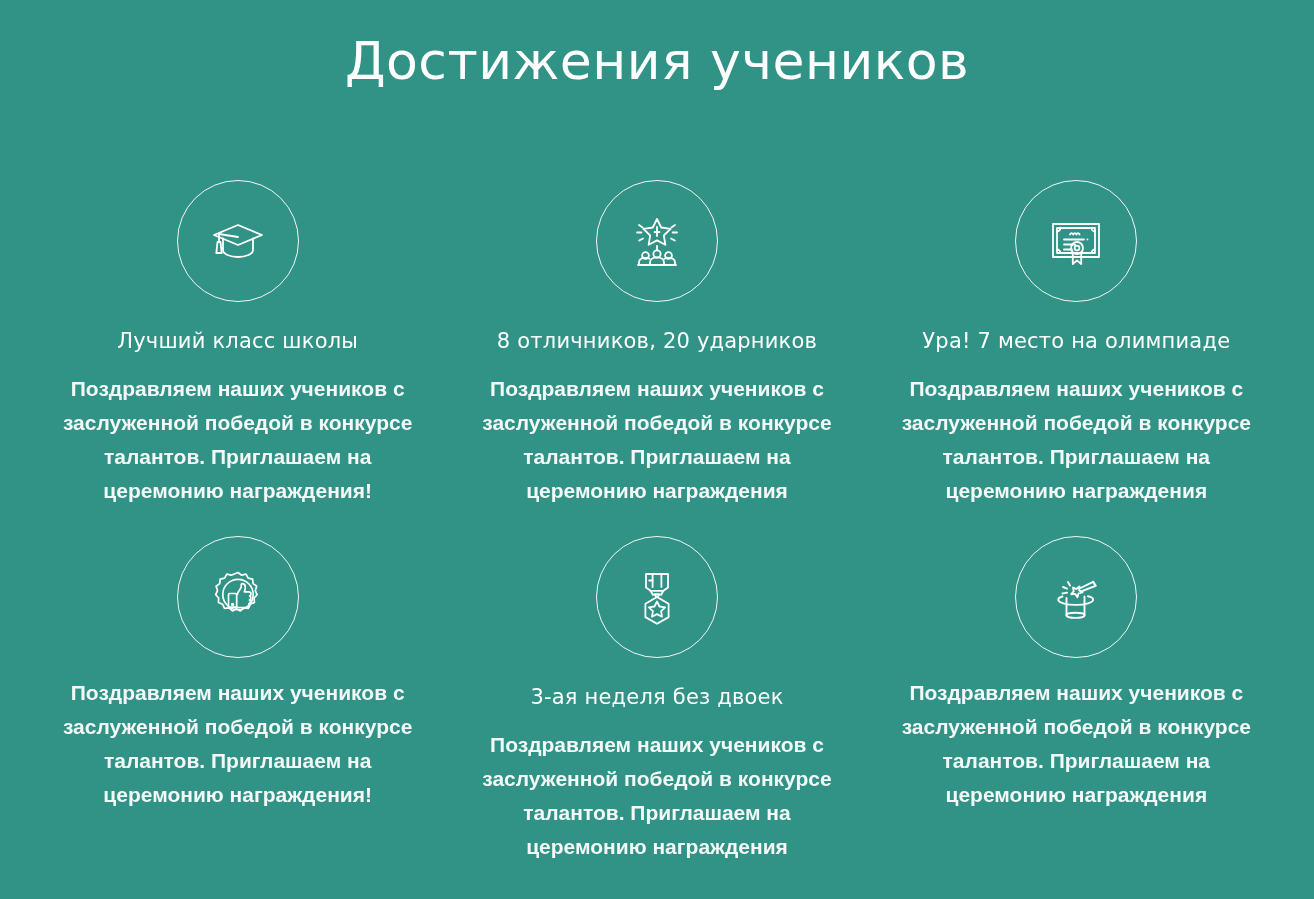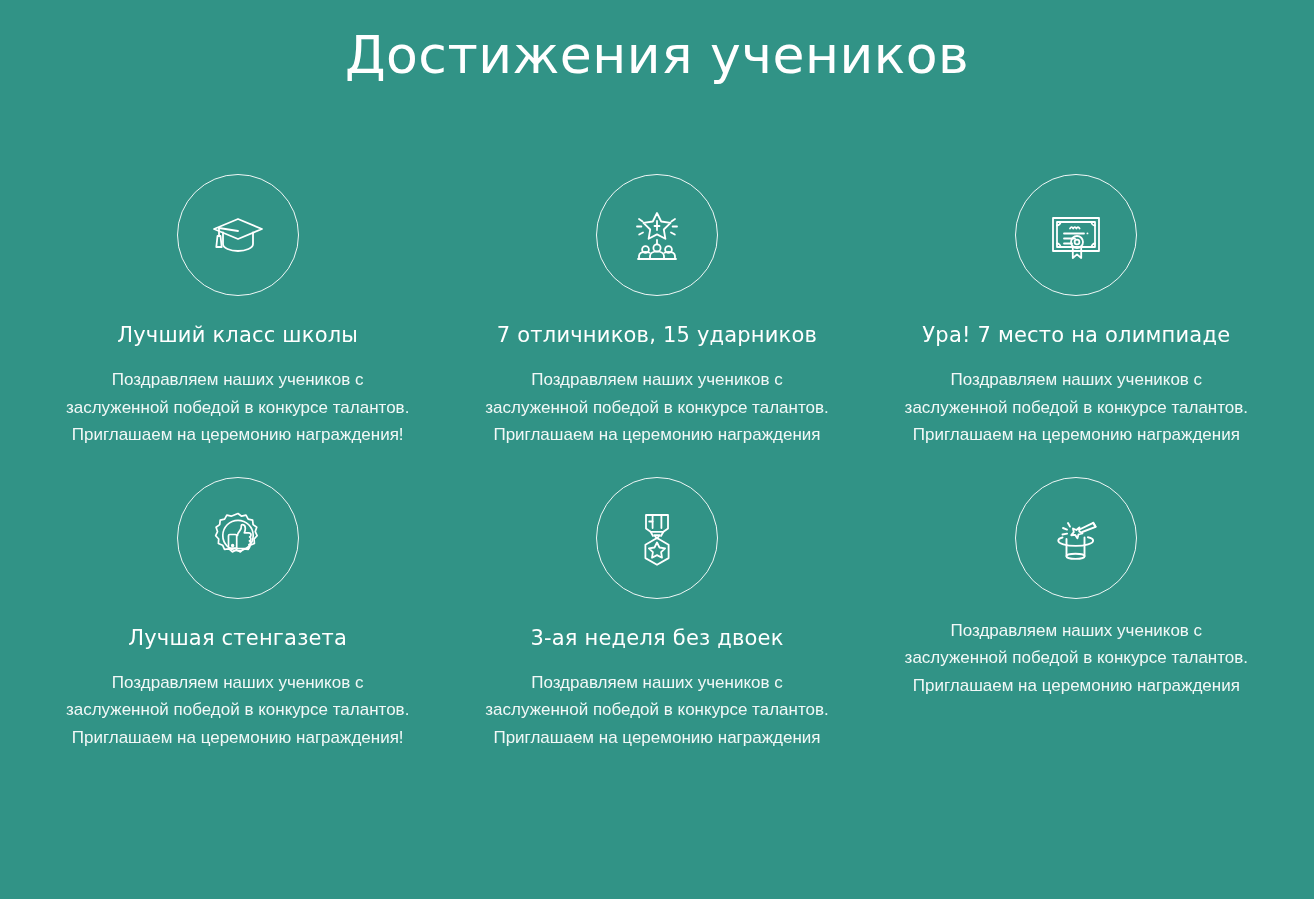--- a/index.html
+++ b/index.html
@@ -16,21 +16,21 @@
   }
 
   .page {
     position: relative;
     width: 1314px;
     height: 899px;
     box-sizing: border-box;
   }
 
   .page-title {
-    margin: 0;
+    margin: 6px;
     padding-top: 26px;
     text-align: center;
     color: #ffffff;
     font-family: "DejaVu Sans", "Liberation Sans", sans-serif;
     font-size: 52px;
     font-weight: 400;
     letter-spacing: 0.5px;
     line-height: 1.15;
   }
 
@@ -76,22 +76,22 @@
     font-size: 21px;
     font-weight: 400;
     letter-spacing: 0.2px;
     line-height: 1.25;
   }
 
   .card-text {
     margin: 18px 0 0 0;
     color: #f2f8f7;
     font-family: "Liberation Sans", "DejaVu Sans", sans-serif;
-    font-size: 17px;
-    font-weight: 400;
+    font-size: 21px;
+    font-weight: 700;
     line-height: 1.62;
     max-width: 360px;
   }
 </style>
 </head>
 <body style="background: rgb(49, 147, 134);">
 
 <div class="page">
 
   <h1 class="page-title">Достижения учеников</h1>
@@ -131,21 +131,21 @@
             <circle cx="31" cy="44" r="3.6"></circle>
             <circle cx="19.5" cy="45.5" r="3.4"></circle>
             <circle cx="42.5" cy="45.5" r="3.4"></circle>
             <path d="M13 55 v-2.5 c0 -2.8 2.4 -4.6 6.5 -4.6 c1.6 0 3 .3 4.1 .8"></path>
             <path d="M49 55 v-2.5 c0 -2.8 -2.4 -4.6 -6.5 -4.6 c-1.6 0 -3 .3 -4.1 .8"></path>
             <path d="M24 55 v-2.6 c0 -3 3 -5 7 -5 c4 0 7 2 7 5 V55"></path>
             <path d="M12 55 h38"></path>
           </svg>
         </span>
       </div>
-      <div class="card-title">7 отличников, 15 ударников</div>
+      <div class="card-title">8 отличников, 20 ударников</div>
       <div class="card-text">Поздравляем наших учеников с заслуженной победой в конкурсе талантов. Приглашаем на церемонию награждения</div>
     </div>
 
     <div class="card">
       <div class="icon-circle">
         <span>
           <svg width="62" height="62" viewBox="0 0 62 62" fill="none" stroke="#ffffff" stroke-width="1.8" stroke-linecap="round" stroke-linejoin="round">
             <rect x="8" y="14" width="46" height="33"></rect>
             <path d="M12 18 h38 v25 h-38 z"></path>
             <path d="M12 21.5 a3.5 3.5 0 0 0 3.5 -3.5"></path>
@@ -172,21 +172,20 @@
         <span>
           <svg width="62" height="62" viewBox="0 0 62 62" fill="none" stroke="#ffffff" stroke-width="1.7" stroke-linecap="round" stroke-linejoin="round">
             <path d="M31 6.5 l3.6 2.7 l4.4 -1 l2.2 3.9 l4.4 1 l.5 4.5 l3.6 2.7 l-1.4 4.3 l1.8 4.1 l-3 3.3 l.3 4.5 l-4.2 1.7 l-1.9 4.1 l-4.5 -.4 l-3.4 3 l-4 -2.1 l-4 2.1 l-3.4 -3 l-4.5 .4 l-1.9 -4.1 l-4.2 -1.7 l.3 -4.5 l-3 -3.3 l1.8 -4.1 l-1.4 -4.3 l3.6 -2.7 l.5 -4.5 l4.4 -1 l2.2 -3.9 l4.4 1 z"></path>
             <circle cx="31" cy="28.5" r="15.2"></circle>
             <path d="M30.5 28.5 c0 -2 1 -3.2 2.2 -4.6 c1.3 -1.5 1.8 -3 1.6 -4.8 c-.1 -1 .5 -1.6 1.4 -1.5 c1.6 .2 2.6 1.6 2.6 3.8 c0 1.6 -.4 3 -1 4.4 h4.3 c1.4 0 2.4 1 2.4 2.2 c0 1 -.6 1.7 -1.4 2 c.8 .3 1.3 1 1.3 1.9 c0 1 -.6 1.7 -1.5 2 c.7 .3 1.1 1 1.1 1.8 c0 1 -.7 1.8 -1.6 2 c.5 .4 .8 .9 .8 1.6 c0 1.2 -1 2.2 -2.4 2.2 h-8.2 c-1 0 -1.6 -.2 -2.4 -.6"></path>
             <rect x="21.5" y="27.5" width="8.2" height="13.6" rx="1.2"></rect>
             <circle cx="25.6" cy="38.4" r=".9"></circle>
           </svg>
         </span>
       </div>
-      <div class="card-title">Лучшая стенгазета</div>
       <div class="card-text">Поздравляем наших учеников с заслуженной победой в конкурсе талантов. Приглашаем на церемонию награждения!</div>
     </div>
 
     <div class="card">
       <div class="icon-circle">
         <span>
           <svg width="62" height="62" viewBox="0 0 62 62" fill="none" stroke="#ffffff" stroke-width="1.8" stroke-linecap="round" stroke-linejoin="round">
             <path d="M20 8 h22 v13.5 l-4.6 3.3 h-12.8 L20 21.5 Z"></path>
             <path d="M26.6 8 v13"></path>
             <path d="M35.4 8 v13"></path>

